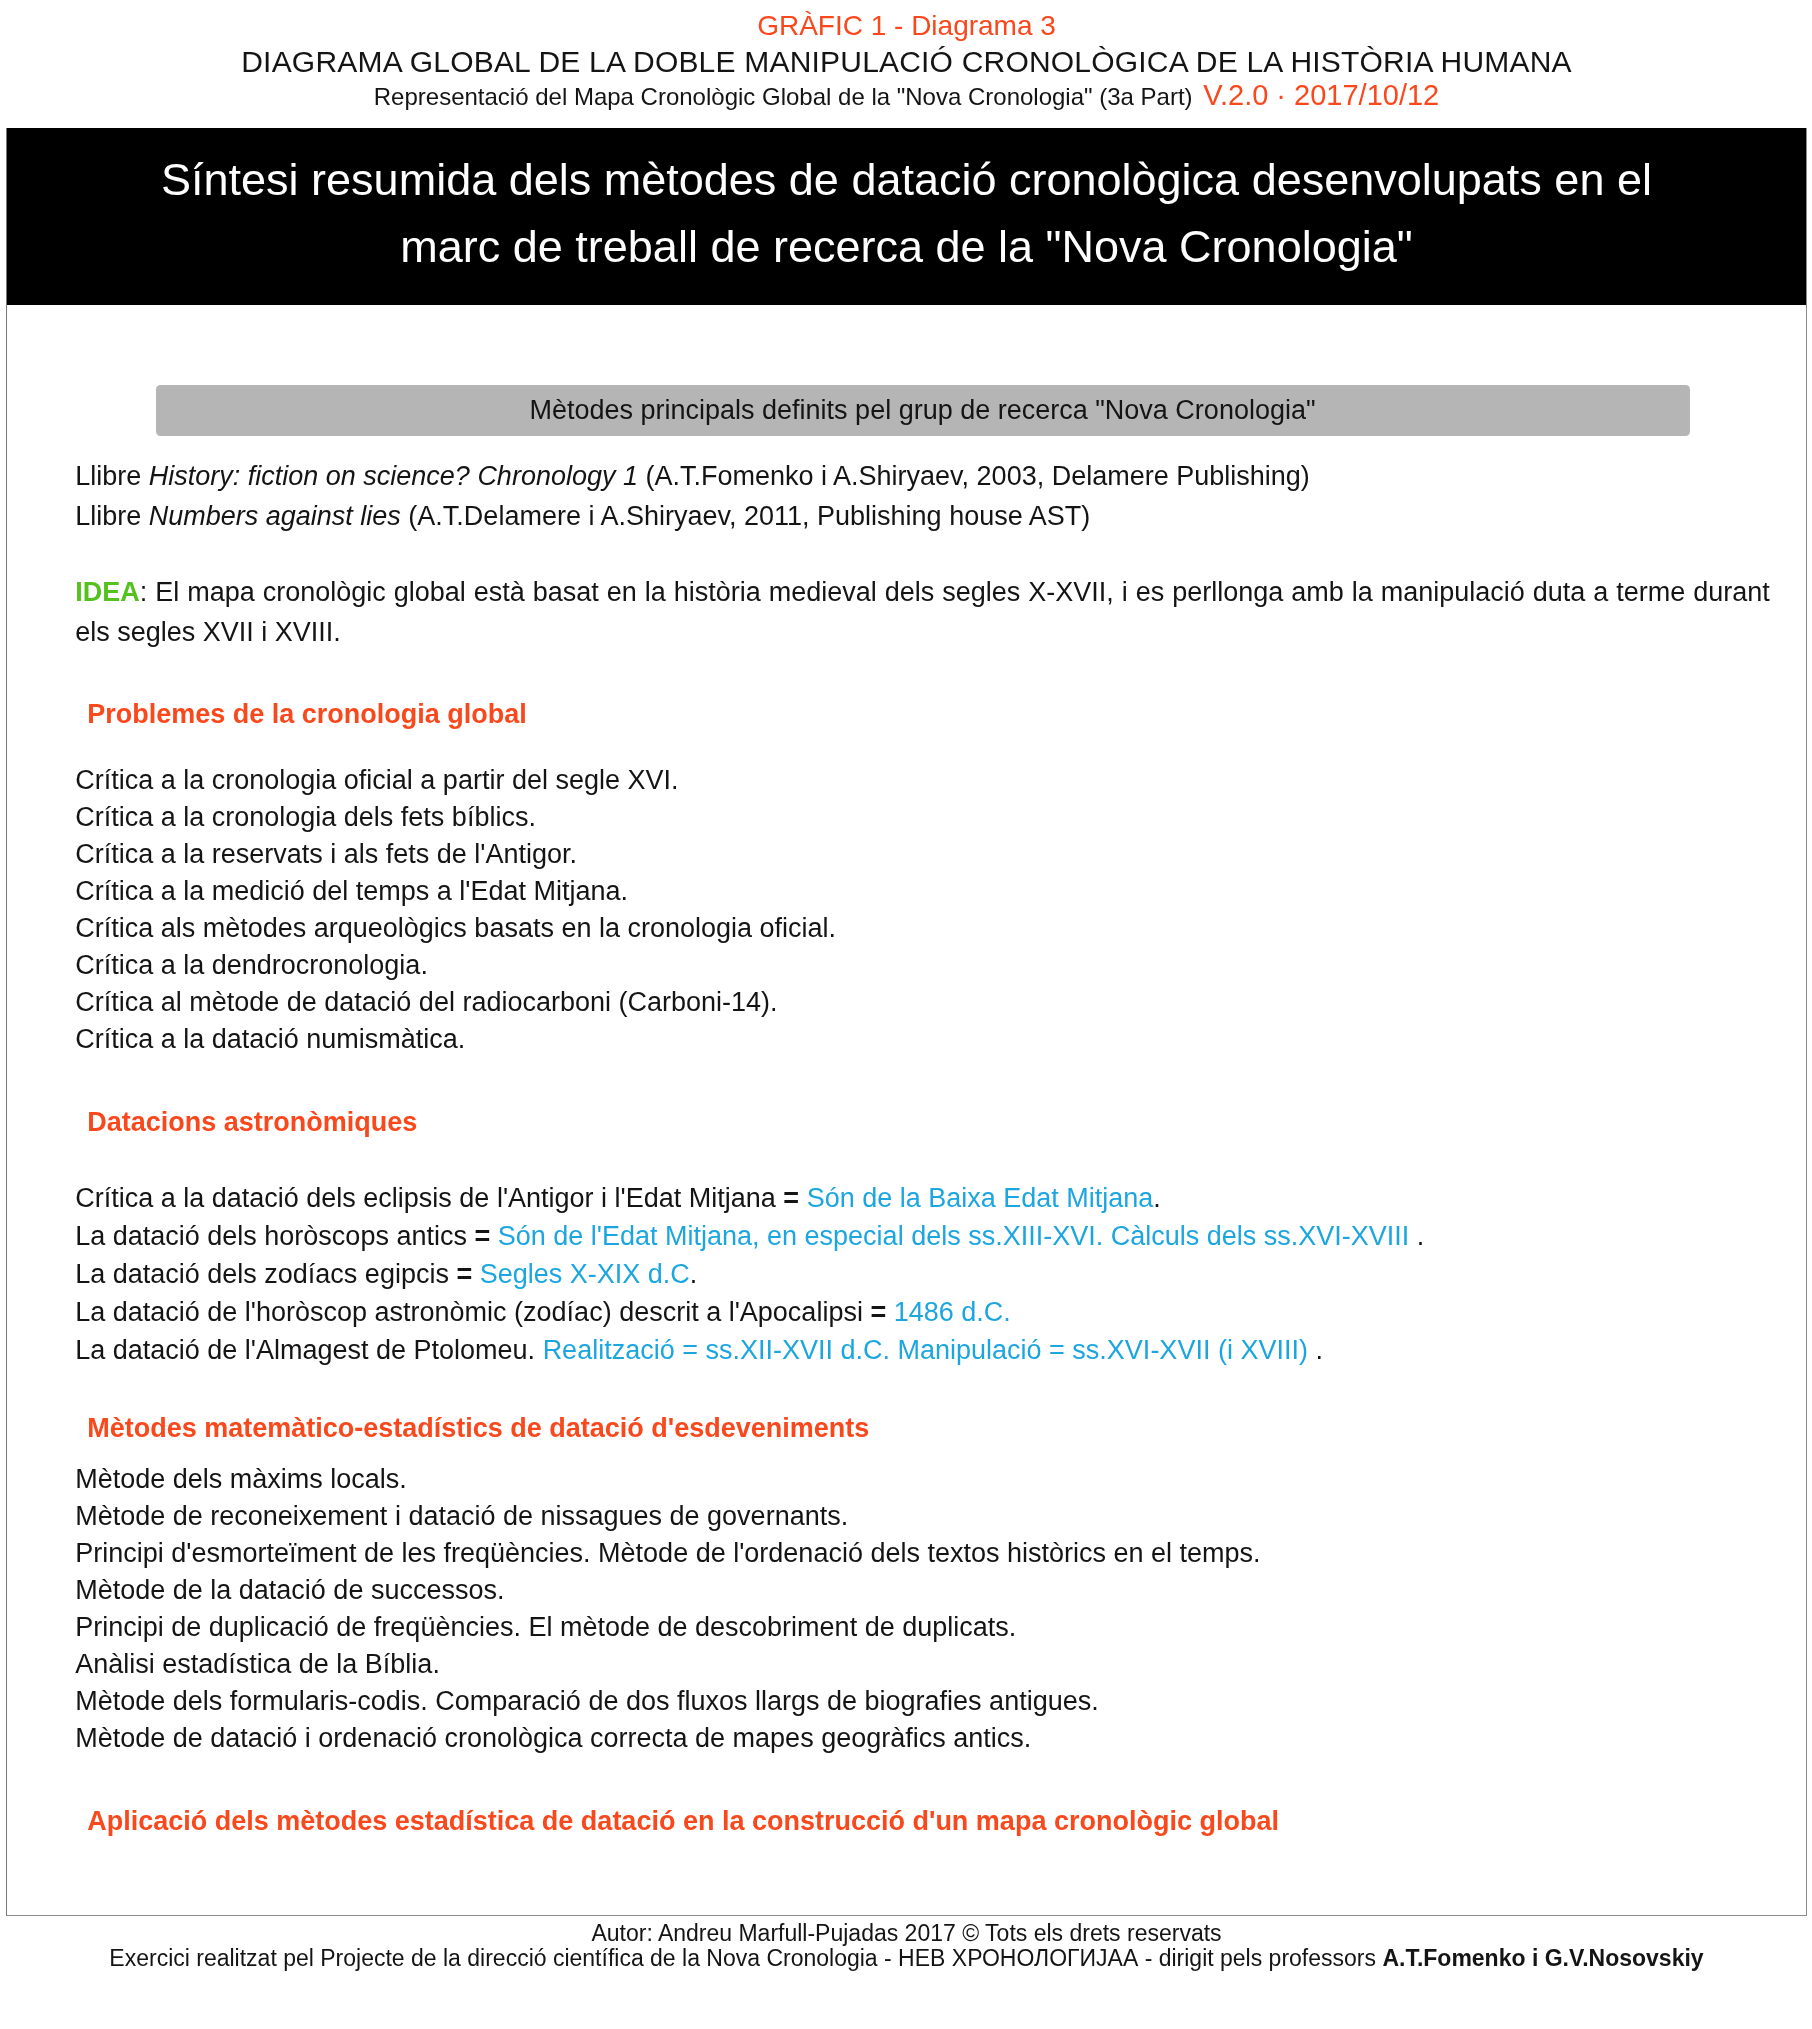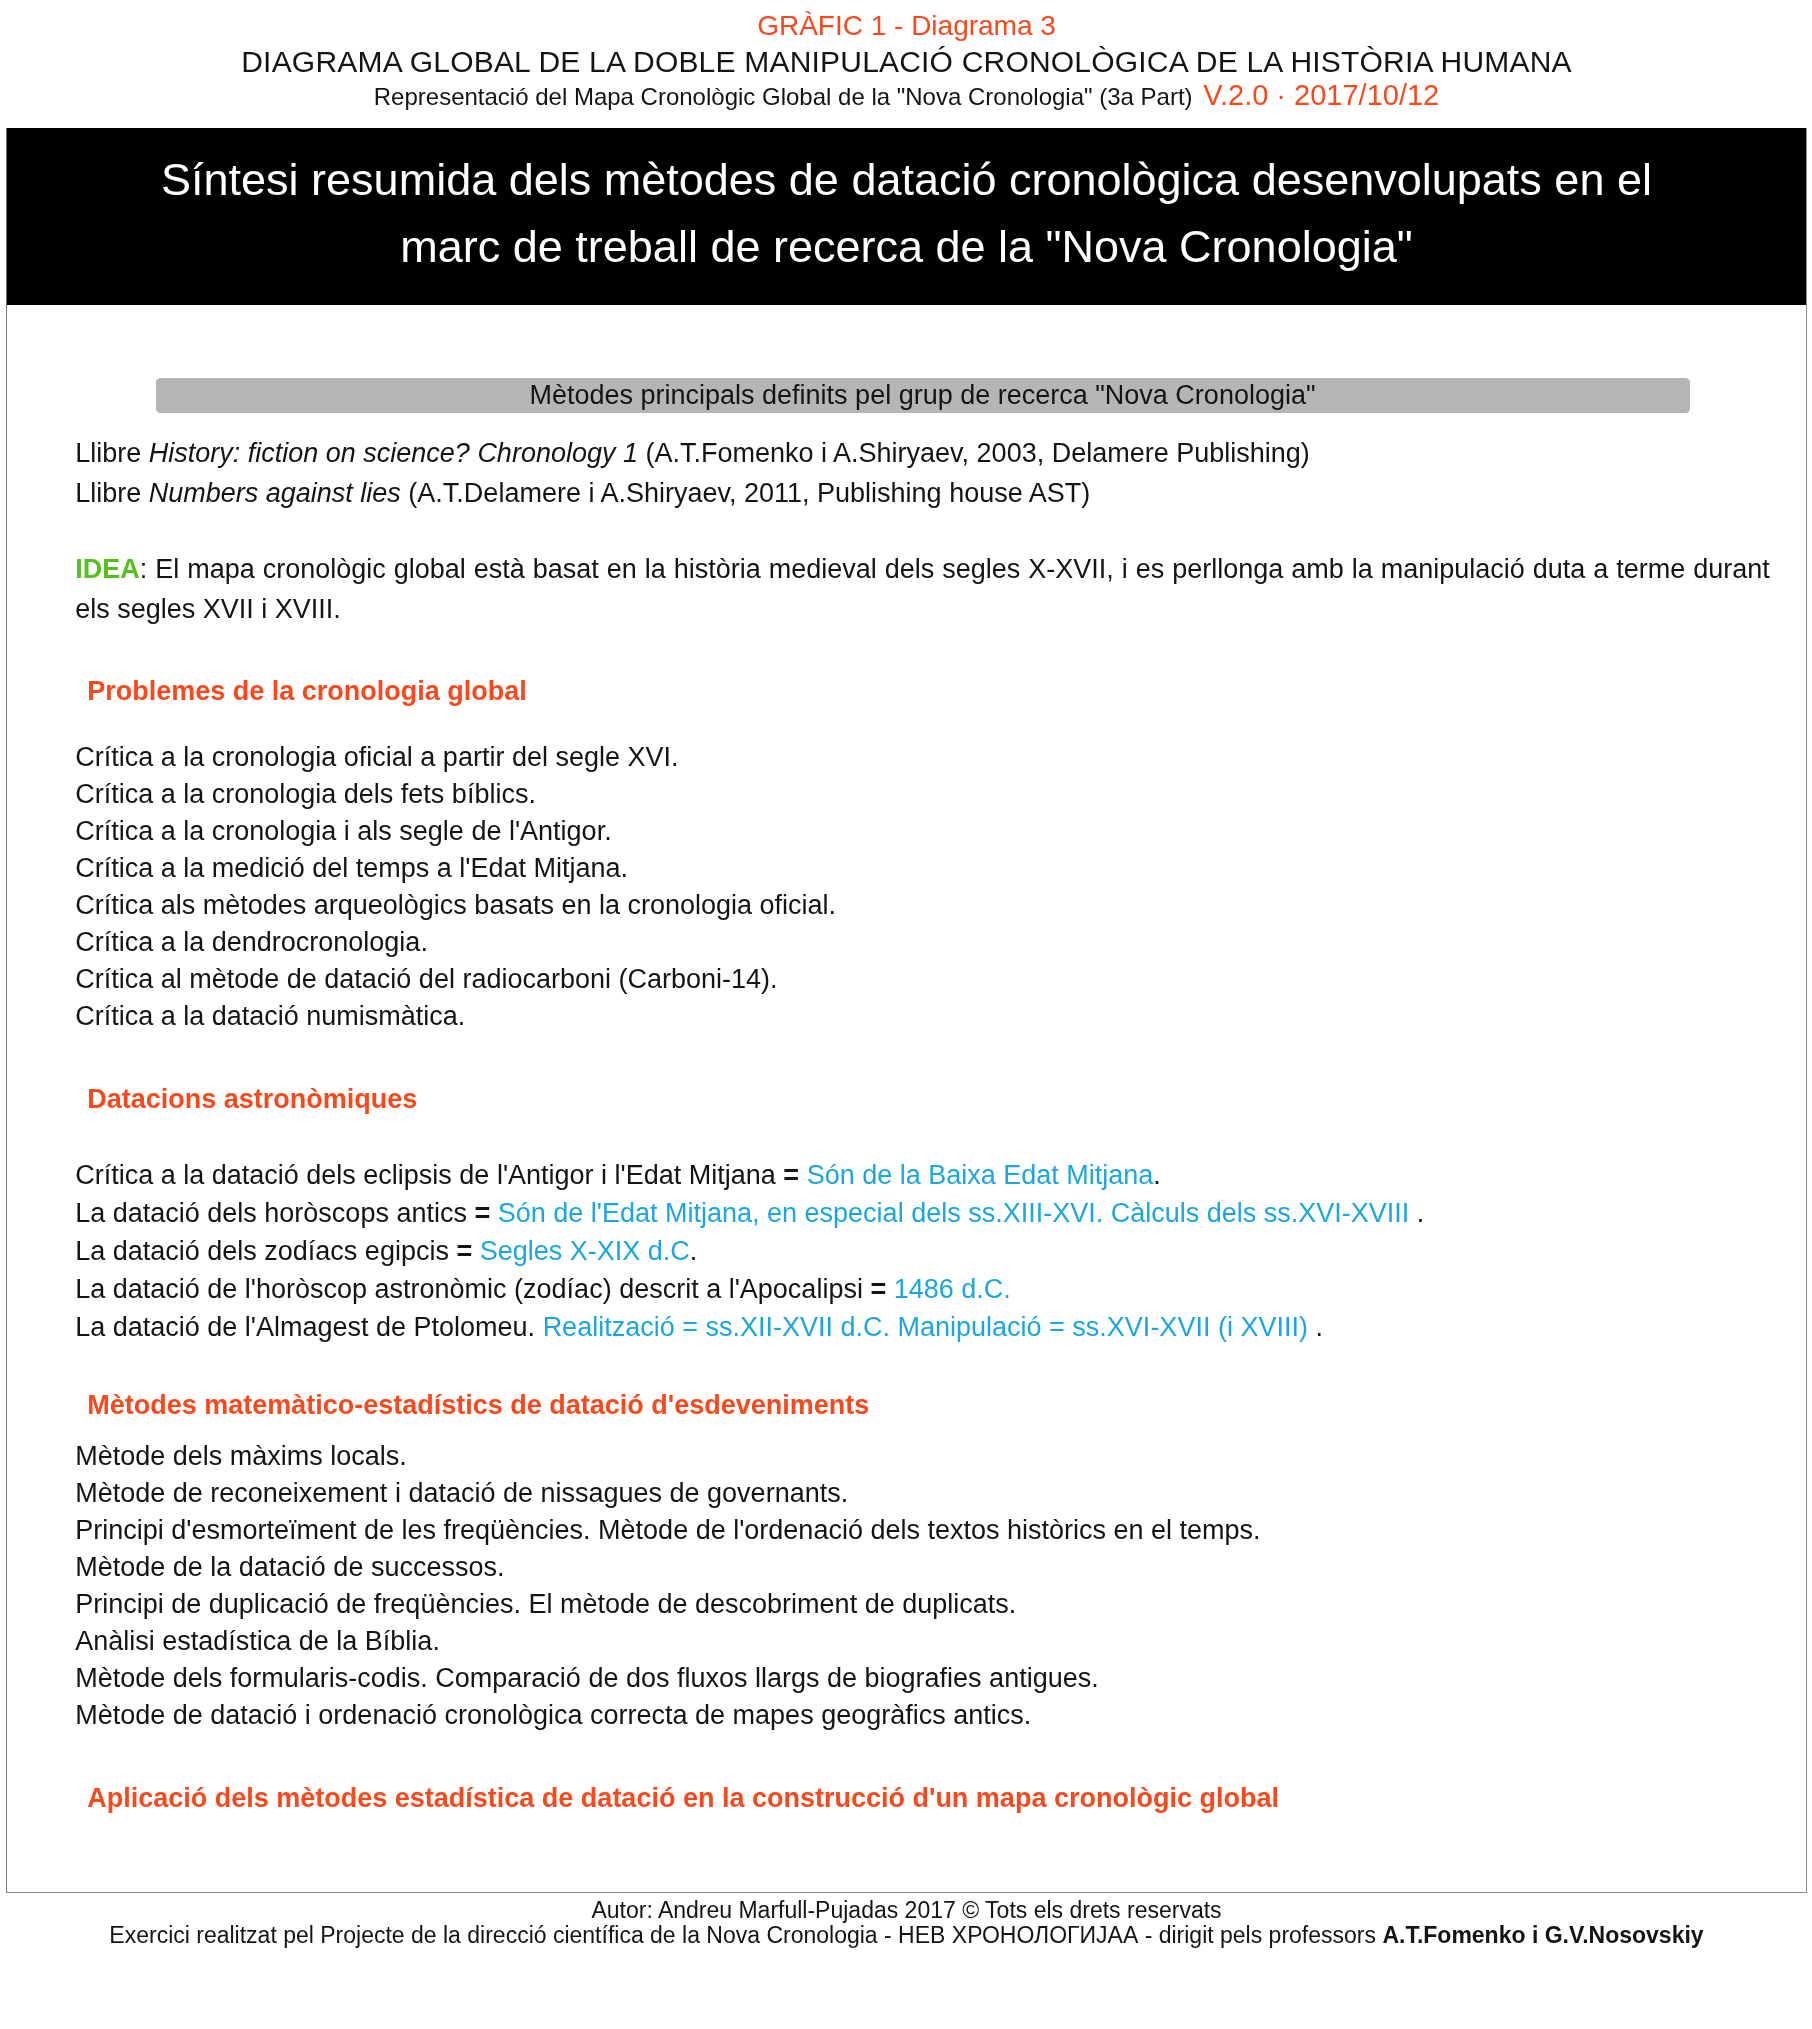--- a/index.html
+++ b/index.html
@@ -29,22 +29,22 @@
     color:#fff;
     text-align:center;
     padding:18px 14.3px 25px 14.3px;
   }
   .banner-line1{font-size:46px;line-height:68px;font-weight:700;}
   .banner-line1 .tail{font-weight:400;}
   .banner-line2,.banner-line3{font-size:45px;line-height:67px;font-weight:400;}
   
   .content{padding:64px 36px 66px 68px;}
   .gray-bar{
-    width:1534px;height:35px;
-    margin:9px auto;
+    width:1534px;height:51px;
+    margin:16px auto;
     background:#B5B5B5;
     border-radius:4.5px;
     display:flex;align-items:center;justify-content:center;
     font-size:27px;color:#141414;
   }
   .books{margin-top:19.6px;font-size:27px;line-height:40px;color:#141414;}
   .book-title{font-style:italic;}
   .idea{margin-top:36px;font-size:27px;line-height:40px;text-align:justify;color:#141414;}
   .idea-label{color:#54C21E;font-weight:700;}
   .orange-heading{
@@ -93,21 +93,21 @@
         <div><span>Llibre </span><span class="book-title">History: fiction on science? Chronology 1</span><span> (A.T.Fomenko i A.Shiryaev, 2003, Delamere Publishing)</span></div>
         <div><span>Llibre </span><span class="book-title">Numbers against lies</span><span> (A.T.Delamere i A.Shiryaev, 2011, Publishing house AST)</span></div>
       </div>
 
       <div class="idea"><span class="idea-label">IDEA</span><span>: El mapa cronològic global està basat en la història medieval dels segles X-XVII, i es perllonga amb la manipulació duta a terme durant els segles XVII i XVIII.</span></div>
 
       <h2 class="orange-heading mt-problems">Problemes de la cronologia global</h2>
       <ul class="plain list-a">
         <li>Crítica a la cronologia oficial a partir del segle XVI.</li>
         <li>Crítica a la cronologia dels fets bíblics.</li>
-        <li>Crítica a la cronologia i als segle de l'Antigor.</li>
+        <li>Crítica a la reservats i als fets de l'Antigor.</li>
         <li>Crítica a la medició del temps a l'Edat Mitjana.</li>
         <li>Crítica als mètodes arqueològics basats en la cronologia oficial.</li>
         <li>Crítica a la dendrocronologia.</li>
         <li>Crítica al mètode de datació del radiocarboni (Carboni-14).</li>
         <li>Crítica a la datació numismàtica.</li>
       </ul>
 
       <h2 class="orange-heading mt-datacions">Datacions astronòmiques</h2>
       <ul class="plain list-astro">
         <li><span>Crítica a la datació dels eclipsis de l'Antigor i l'Edat Mitjana</span><span class="eq"> = </span><span class="blue">Són de la Baixa Edat Mitjana</span><span>.</span></li>

